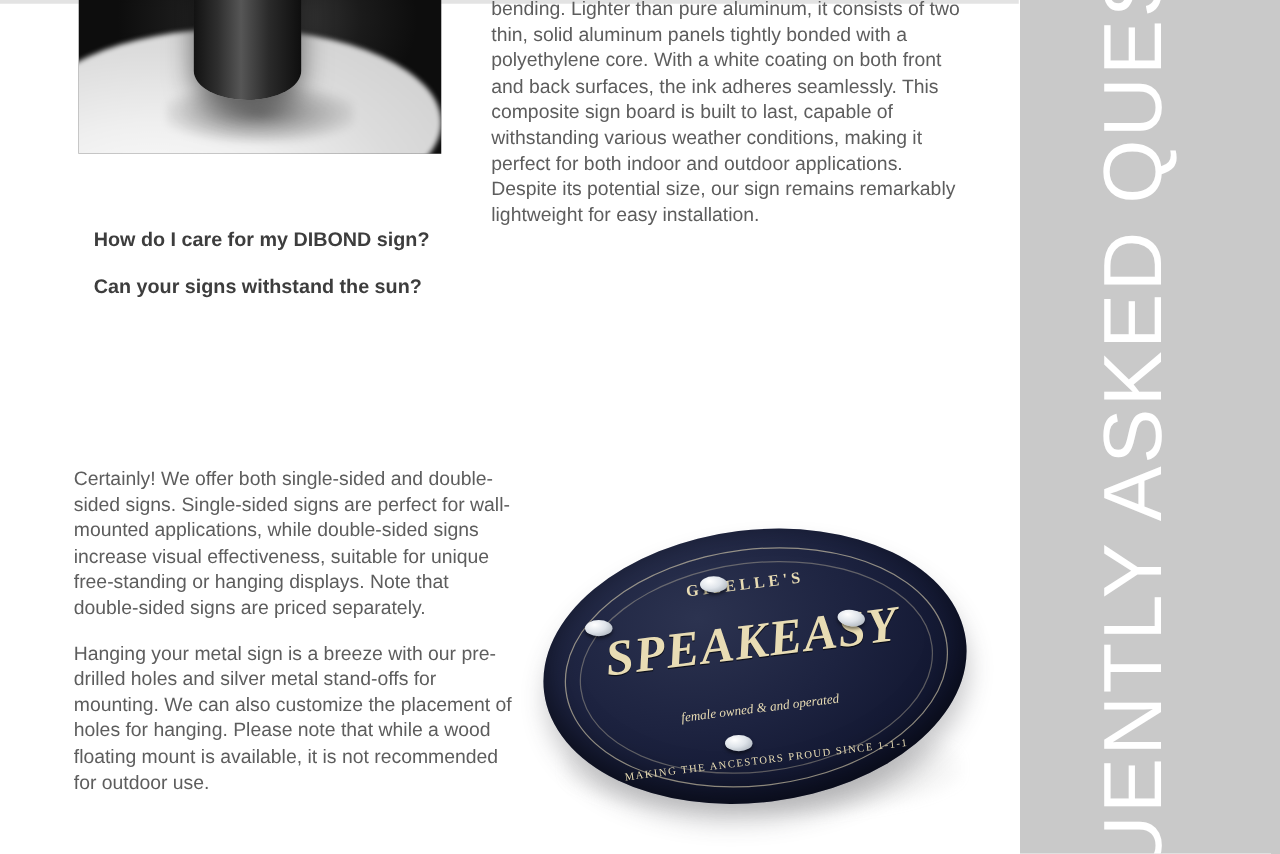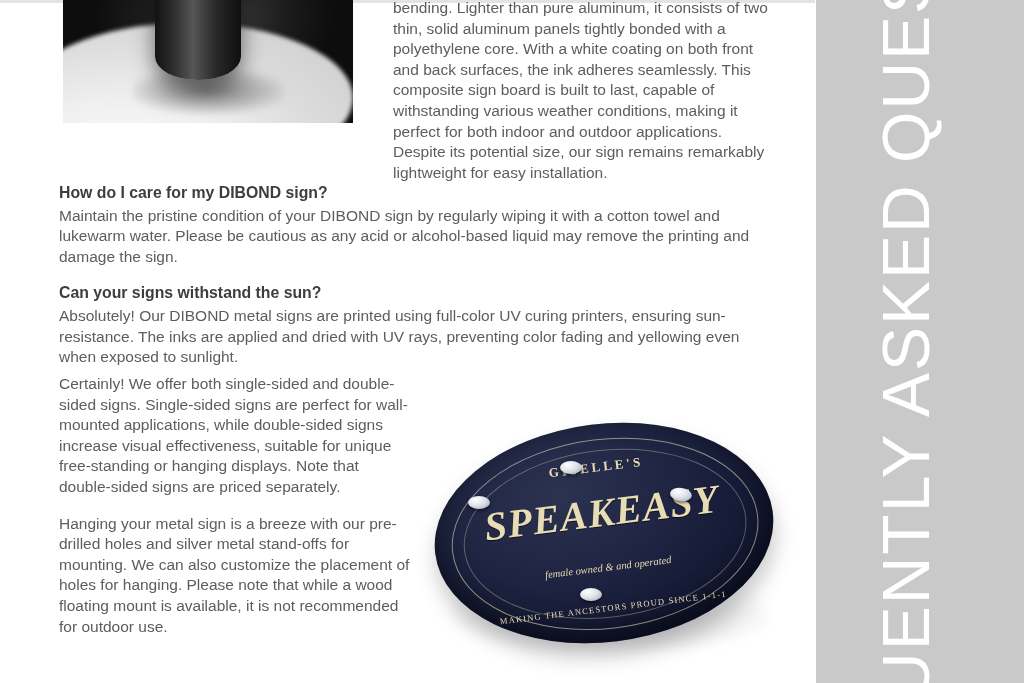--- a/index.html
+++ b/index.html
@@ -110,21 +110,21 @@
   #col-right-top {
     position: absolute;
     left: 393px;
     top: -2px;
     width: 375px;
   }
 
   
   #col-left-wide {
     position: absolute;
-    left: 59px;
+    left: 75px;
     top: 183px;
     width: 700px;
   }
   #col-left-wide .faq-block { margin-bottom: 16px; }
 
   
   #col-left-narrow {
     position: absolute;
     left: 59px;
     top: 374px;
@@ -236,25 +236,23 @@
     <div class="pp-cyl"></div>
   </div>
 
   <div id="col-right-top">
     <p class="a">bending. Lighter than pure aluminum, it consists of two thin, solid aluminum panels tightly bonded with a polyethylene core. With a white coating on both front and back surfaces, the ink adheres seamlessly. This composite sign board is built to last, capable of withstanding various weather conditions, making it perfect for both indoor and outdoor applications. Despite its potential size, our sign remains remarkably lightweight for easy installation.</p>
   </div>
 
   <div id="col-left-wide">
     <div class="faq-block">
       <h3 class="q">How do I care for my DIBOND sign?</h3>
-      <p class="a">Maintain the pristine condition of your DIBOND sign by regularly wiping it with a cotton towel and lukewarm water. Please be cautious as any acid or alcohol-based liquid may remove the printing and damage the sign.</p>
     </div>
     <div class="faq-block">
       <h3 class="q">Can your signs withstand the sun?</h3>
-      <p class="a">Absolutely! Our DIBOND metal signs are printed using full-color UV curing printers, ensuring sun-resistance. The inks are applied and dried with UV rays, preventing color fading and yellowing even when exposed to sunlight.</p>
     </div>
   </div>
 
   <div id="col-left-narrow">
     <div class="faq-block">
       <p class="a">Certainly! We offer both single-sided and double-sided signs. Single-sided signs are perfect for wall-mounted applications, while double-sided signs increase visual effectiveness, suitable for unique free-standing or hanging displays. Note that double-sided signs are priced separately.</p>
     </div>
     <div class="faq-block">
       <p class="a">Hanging your metal sign is a breeze with our pre-drilled holes and silver metal stand-offs for mounting. We can also customize the placement of holes for hanging. Please note that while a wood floating mount is available, it is not recommended for outdoor use.</p>
     </div>

